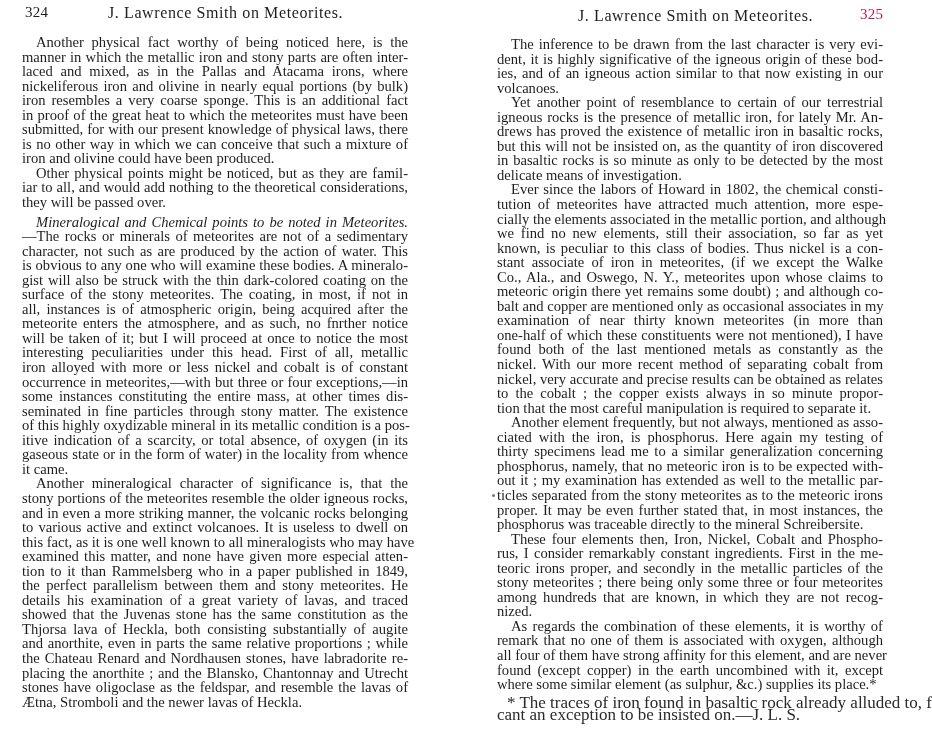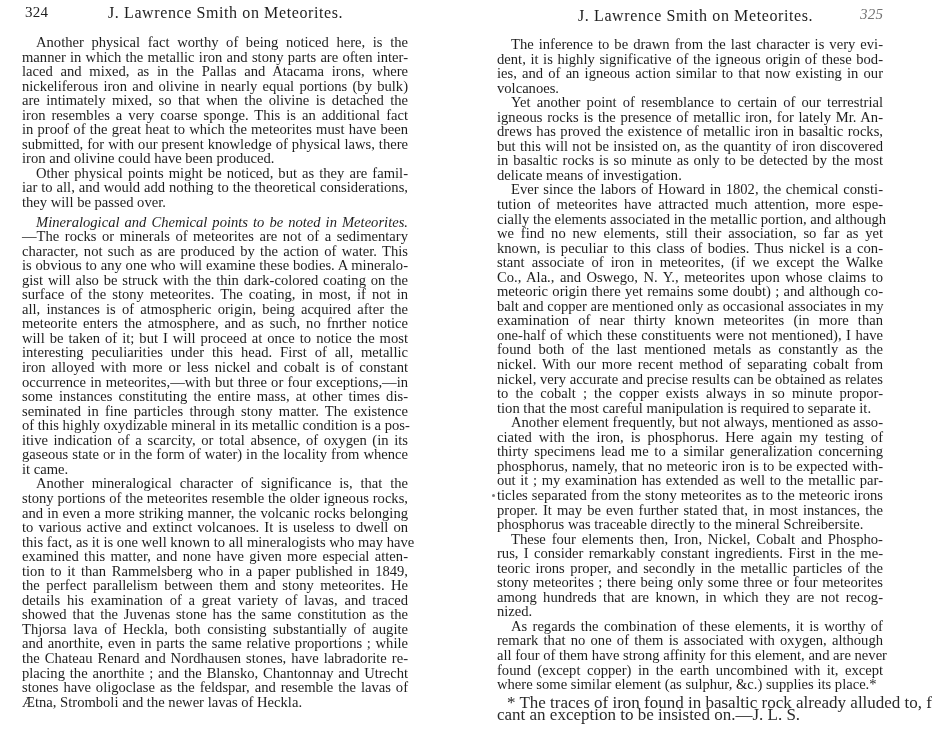--- a/index.html
+++ b/index.html
@@ -9,21 +9,21 @@
     font-family: "DejaVu Serif", "Liberation Serif", serif;
   }
   .page { position: absolute; top: 0; height: 637px; }
   .page.left { left: 0; width: 466px; }
   .page.right { left: 466px; width: 466px; }
   .page-number { position: absolute; font-family: "Liberation Serif", serif; font-size: 15px; letter-spacing: 0.3px; }
   .running-title { position: absolute; font-family: "Liberation Serif", serif; font-size: 16px; letter-spacing: 0.6px; white-space: nowrap; }
   .left .page-number { left: 25px; top: 4px; }
   .left .running-title { left: 108px; top: 4px; }
   .right .running-title { left: 112px; top: 7px; }
-  .right .page-number { left: 394px; top: 6px; color: #737373; font-style: italic; }
+  .right .page-number { left: 394px; top: 6px; color: #be185d; }
 
   .body { position: absolute; font-family: "Liberation Serif", serif; font-size: 14.6px; }
   .left .body { left: 22px; top: 35px; width: 386px; }
   .right .body { left: 31px; top: 37px; width: 386px; }
   .line {
     height: 14.55px; line-height: 14.55px; white-space: nowrap;
     text-align: justify; text-align-last: justify; overflow: visible;
   }
   .line.indent { padding-left: 14px; }
   .line.last { text-align-last: left; }
@@ -38,24 +38,24 @@
 <body>
 
 <div class="page left">
   <span class="page-number">324</span>
   <span class="running-title">J. Lawrence Smith on Meteorites.</span>
   <div class="body" id="left-body">
       <div class="line indent">Another physical fact worthy of being noticed here, is the</div>
       <div class="line">manner in which the metallic iron and stony parts are often inter-</div>
       <div class="line">laced and mixed, as in the Pallas and Atacama irons, where</div>
       <div class="line">nickeliferous iron and olivine in nearly equal portions (by bulk)</div>
-      <div class="line">are intimately mixed, so that when the olivine is detached the</div>
       <div class="line">iron resembles a very coarse sponge.  This is an additional fact</div>
       <div class="line">in proof of the great heat to which the meteorites must have been</div>
       <div class="line">submitted, for with our present knowledge of physical laws, there</div>
+      <div class="line">is no other way in which we can conceive that such a mixture of</div>
       <div class="line last">iron and olivine could have been produced.</div>
       <div class="line indent">Other physical points might be noticed, but as they are famil-</div>
       <div class="line">iar to all, and would add nothing to the theoretical considerations,</div>
       <div class="line last">they will be passed over.</div>
       <div class="gap"></div>
       <div class="line indent italic">Mineralogical and Chemical points to be noted in Meteorites.</div>
       <div class="line">—The rocks or minerals of meteorites are not of a sedimentary</div>
       <div class="line">character, not such as are produced by the action of water.  This</div>
       <div class="line">is obvious to any one who will examine these bodies.  A mineralo-</div>
       <div class="line">gist will also be struck with the thin dark-colored coating on the</div>

